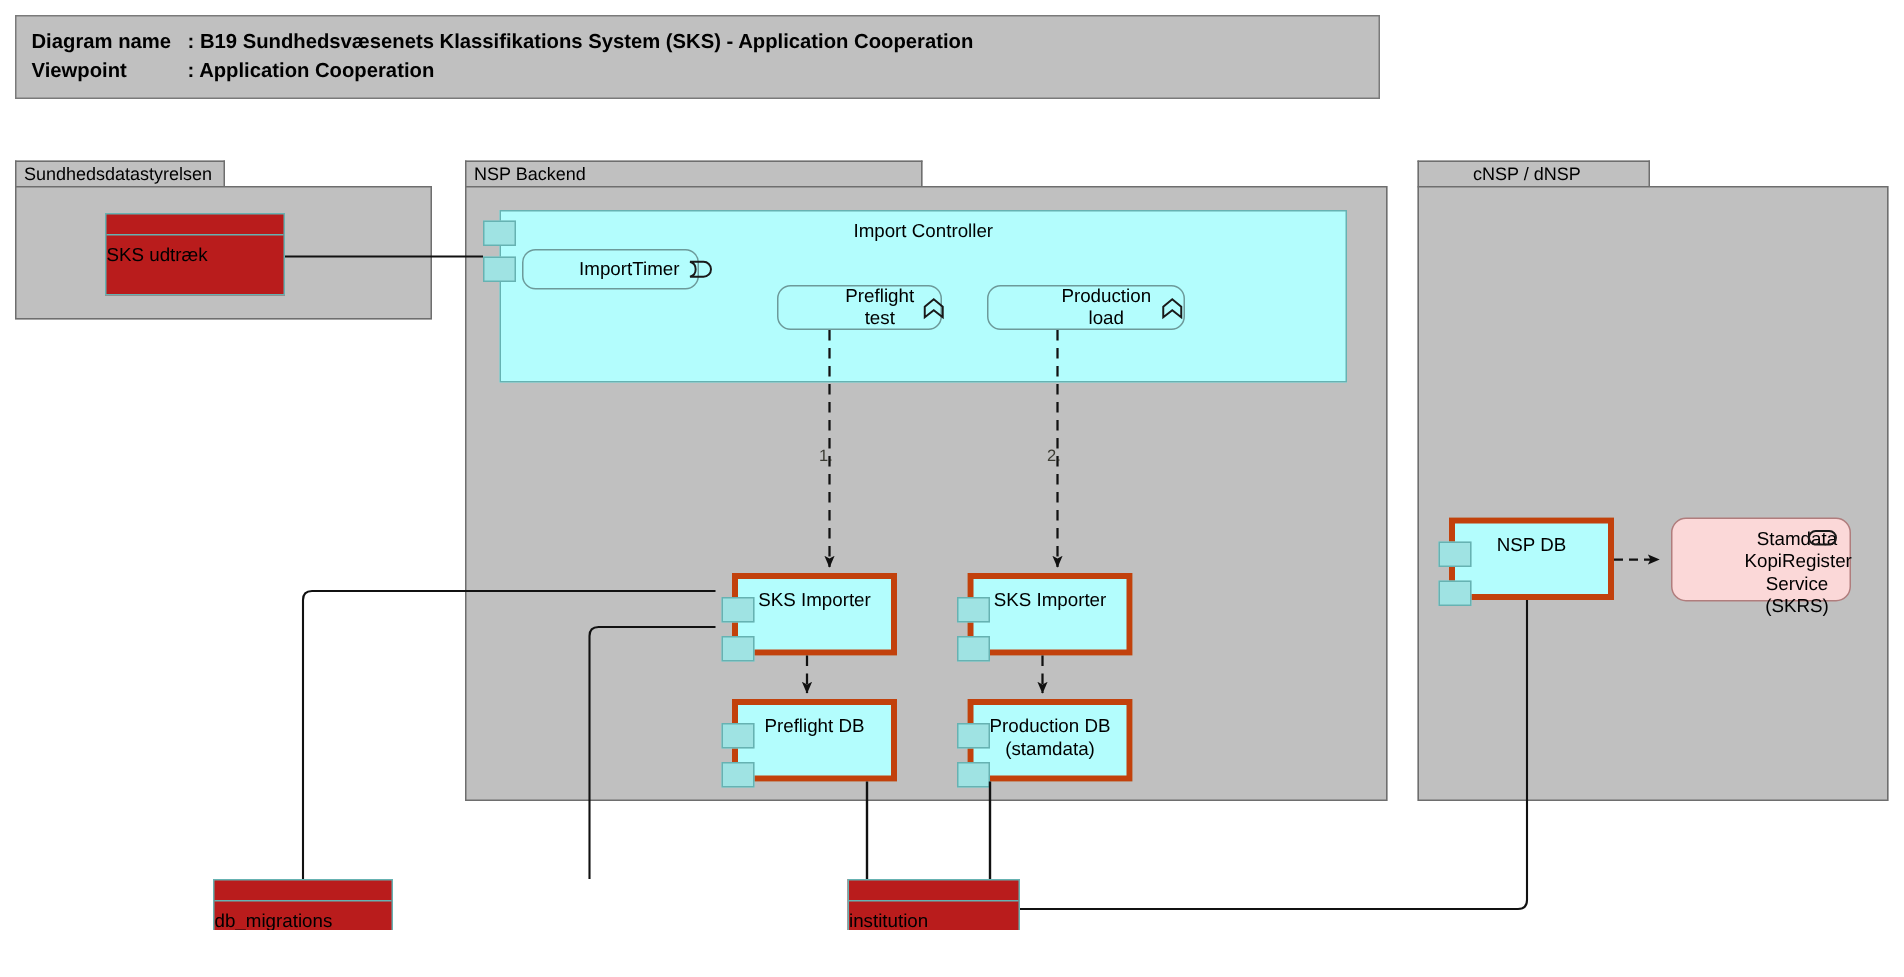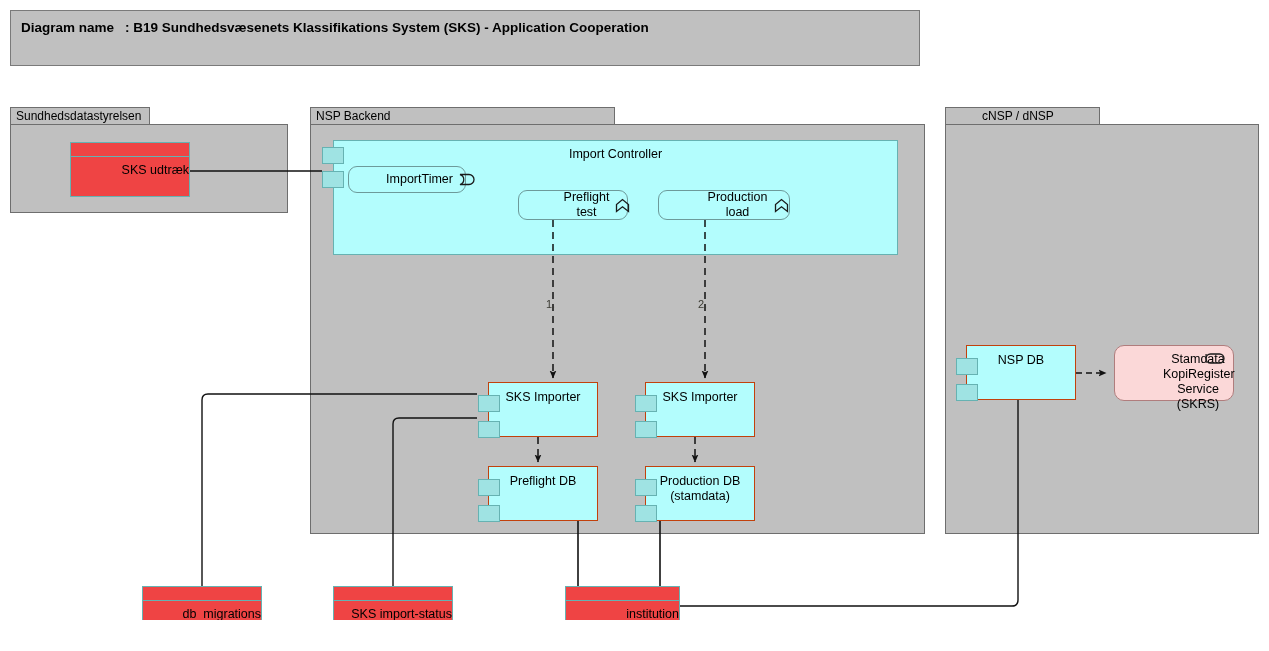--- a/index.html
+++ b/index.html
@@ -70,21 +70,21 @@
     bottom: 0;
     background: #c0c0c0;
     border: 1px solid #6e6e6e;
     box-sizing: border-box;
   }
 
   
   .component {
     position: absolute;
     background: #b3fdfd;
-    border: 1px solid #c2410c;
+    border: 4px solid #c2410c;
     box-sizing: border-box;
     text-align: center;
     font-size: 12.5px;
     line-height: 15px;
     padding-top: 7px;
   }
   .component .tab {
     position: absolute;
     left: -11px;
     width: 22px;
@@ -92,24 +92,24 @@
     background: #9fe3e3;
     border: 1px solid #66b2b2;
     box-sizing: border-box;
   }
   .component .tab.t1 { top: 12px; }
   .component .tab.t2 { top: 38px; }
 
   
   .dataobj {
     position: absolute;
-    background: #ef4444;
+    background: #b91c1c;
     border: 1px solid #66b2b2;
     box-sizing: border-box;
-    text-align: right;
+    text-align: left;
     font-size: 12.5px;
     line-height: 15px;
   }
   .dataobj .band {
     position: absolute;
     left: 0; right: 0; top: 0;
     height: 14px;
     border-bottom: 1px solid #66b2b2;
     box-sizing: border-box;
   }
@@ -185,20 +185,21 @@
     color: #3b3b33;
   }
 </style>
 </head>
 <body>
 
 <div id="canvas">
 
   <div class="title-banner">
     <div class="title-line"><span class="title-key">Diagram name</span><span>: </span><span>B19 Sundhedsvæsenets Klassifikations System (SKS) - Application Cooperation</span></div>
+    <div class="title-line"><span class="title-key">Viewpoint</span><span>: </span><span>Application Cooperation</span></div>
   </div>
 
   <div class="group" style="left:10px; top:107px; width:278px; height:106px;">
     <div class="group-tab" style="width:140px;">Sundhedsdatastyrelsen</div>
     <div class="group-body"></div>
   </div>
 
   <div class="group" style="left:310px; top:107px; width:615px; height:427px;">
     <div class="group-tab" style="width:305px;">NSP Backend</div>
     <div class="group-body"></div>
@@ -294,24 +295,20 @@
     <div>Stamdata</div>
     <div>KopiRegister</div>
     <div>Service (SKRS)</div>
   </div>
 
   <div class="dataobj" style="left:142px; top:586px; width:120px; height:55px;">
     <div class="band"></div>
     <div class="dtext">db_migrations</div>
   </div>
 
-  <div class="dataobj" style="left:333px; top:586px; width:120px; height:55px;">
-    <div class="band"></div>
-    <div class="dtext">SKS import-status</div>
-  </div>
 
   <div class="dataobj" style="left:565px; top:586px; width:115px; height:55px;">
     <div class="band"></div>
     <div class="dtext">institution</div>
   </div>
 
   <svg class="svg-layer">
     <defs>
       <marker id="arrowFilled" markerWidth="9" markerHeight="9" refX="7.5" refY="4" orient="auto" markerUnits="userSpaceOnUse">
         <path d="M0,0.6 L8,4 L0,7.4 L1.8,4 Z" fill="#111111"></path>

